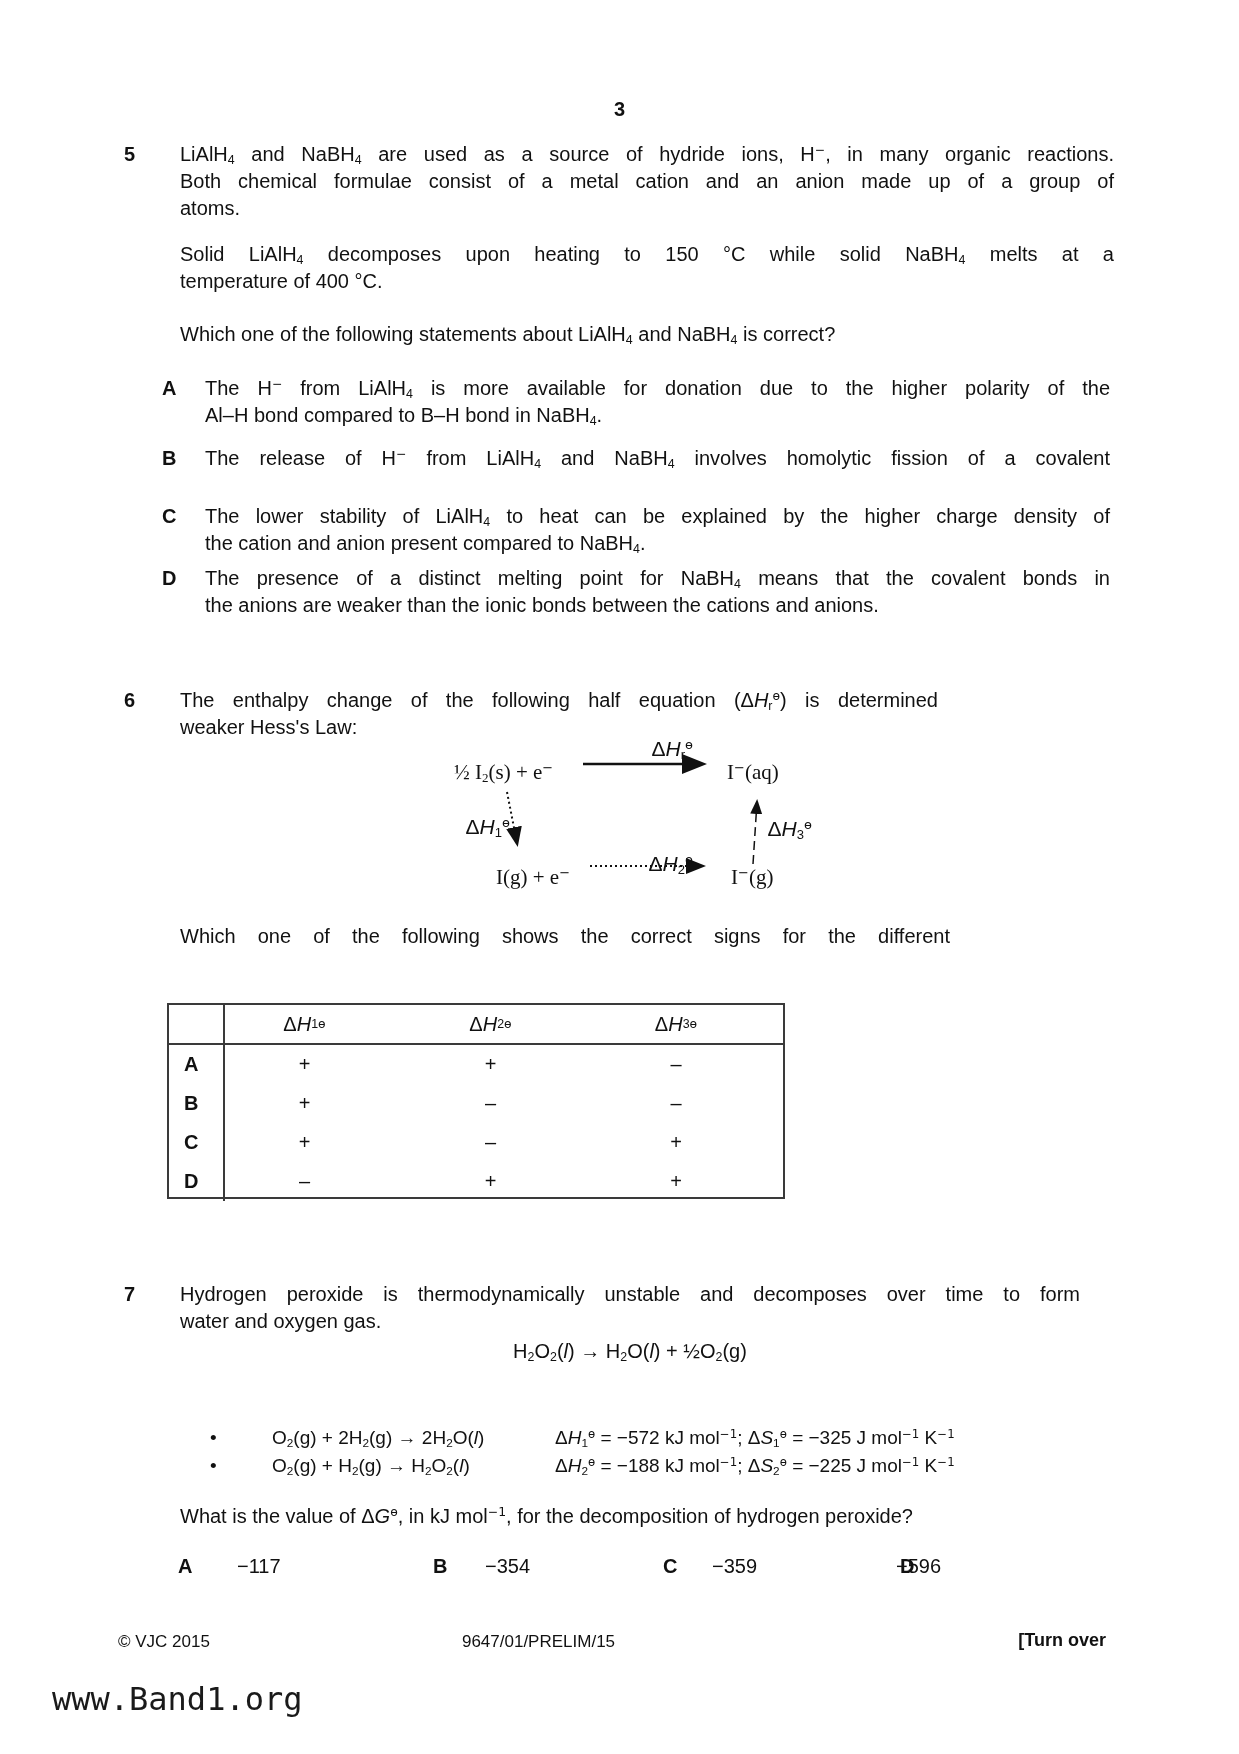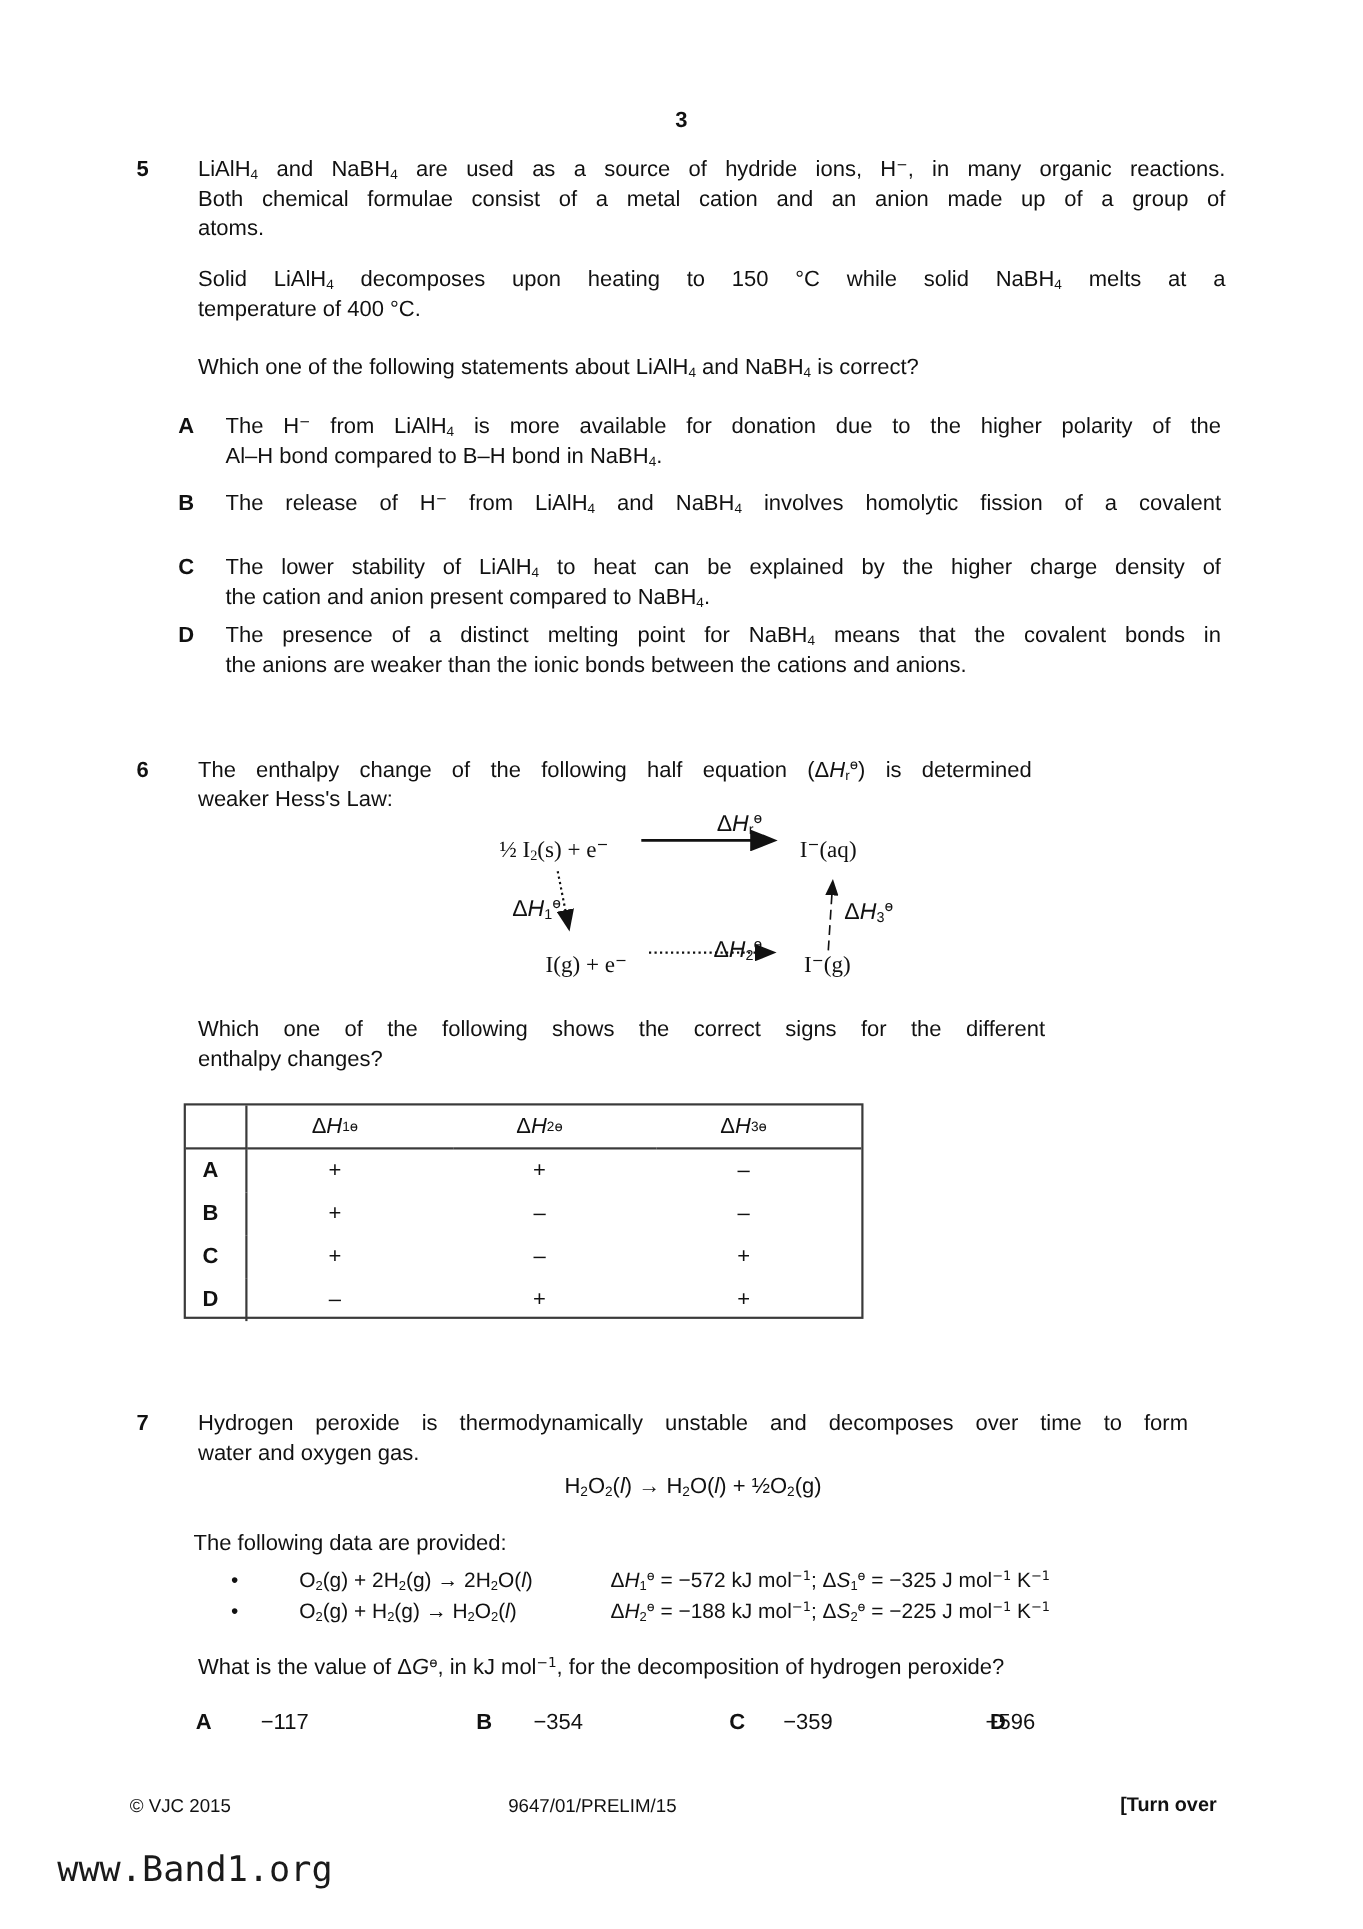--- a/index.html
+++ b/index.html
@@ -107,21 +107,20 @@
     <span class="species" style="left:56px;top:132px;text-align:right;">I(g) + e<sup>−</sup></span>
     <span class="species" style="left:291px;top:132px;">I<sup>−</sup>(g)</span>
     <span class="dhlbl" style="left:153px;top:4px;">Δ<i>H</i><sub>r</sub><sup>ɵ</sup></span>
     <span class="dhlbl" style="left:-30px;top:82px;">Δ<i>H</i><sub>1</sub><sup>ɵ</sup></span>
     <span class="dhlbl" style="left:153px;top:119px;">Δ<i>H</i><sub>2</sub><sup>ɵ</sup></span>
     <span class="dhlbl" style="left:272px;top:84px;">Δ<i>H</i><sub>3</sub><sup>ɵ</sup></span>
   </div>
 
   <div class="abs body-text" style="left:180px;top:923px;width:770px;">
       <div class="ln ln-j">Which one of the following shows the correct signs for the different</div>
-      <div class="ln">enthalpy changes?</div>
     </div>
 
   <div class="abs sign-table">
     <div class="tc tc-letter hd"></div>
     <div class="tc tc-head">Δ<i>H</i><sub>1</sub><sup>ɵ</sup></div>
     <div class="tc tc-head">Δ<i>H</i><sub>2</sub><sup>ɵ</sup></div>
     <div class="tc tc-head">Δ<i>H</i><sub>3</sub><sup>ɵ</sup></div>
 
     <div class="tc tc-letter">A</div>
     <div class="tc tc-sign">+</div>
@@ -143,21 +142,20 @@
     <div class="tc tc-sign">+</div>
     <div class="tc tc-sign">+</div>
   </div>
 
   <div class="abs qnum" style="left:124px;top:1281px;">7</div>
   <div class="abs body-text" style="left:180px;top:1281px;width:900px;">
       <div class="ln ln-j">Hydrogen peroxide is thermodynamically unstable and decomposes over time to form</div>
       <div class="ln">water and oxygen gas.</div>
     </div>
   <div class="abs eq-center" style="left:180px;top:1340px;width:900px;">H<sub>2</sub>O<sub>2</sub>(<i>l</i>) → H<sub>2</sub>O(<i>l</i>) + ½O<sub>2</sub>(g)</div>
-  <div class="abs body-text" style="left:176px;top:1390px;width:900px;">The following data are provided:</div>
 
   <div class="bullet-row" style="top:1424px;">
     <span class="bullet-dot">•</span>
     <span class="bullet-eq">O<sub>2</sub>(g) + 2H<sub>2</sub>(g) → 2H<sub>2</sub>O(<i>l</i>)</span>
     <span class="bullet-data">Δ<i>H</i><sub>1</sub><sup>ɵ</sup> = −572 kJ mol<sup>−1</sup>; Δ<i>S</i><sub>1</sub><sup>ɵ</sup> = −325 J mol<sup>−1</sup> K<sup>−1</sup></span>
   </div>
   <div class="bullet-row" style="top:1452px;">
     <span class="bullet-dot">•</span>
     <span class="bullet-eq">O<sub>2</sub>(g) + H<sub>2</sub>(g) → H<sub>2</sub>O<sub>2</sub>(<i>l</i>)</span>
     <span class="bullet-data">Δ<i>H</i><sub>2</sub><sup>ɵ</sup> = −188 kJ mol<sup>−1</sup>; Δ<i>S</i><sub>2</sub><sup>ɵ</sup> = −225 J mol<sup>−1</sup> K<sup>−1</sup></span>

